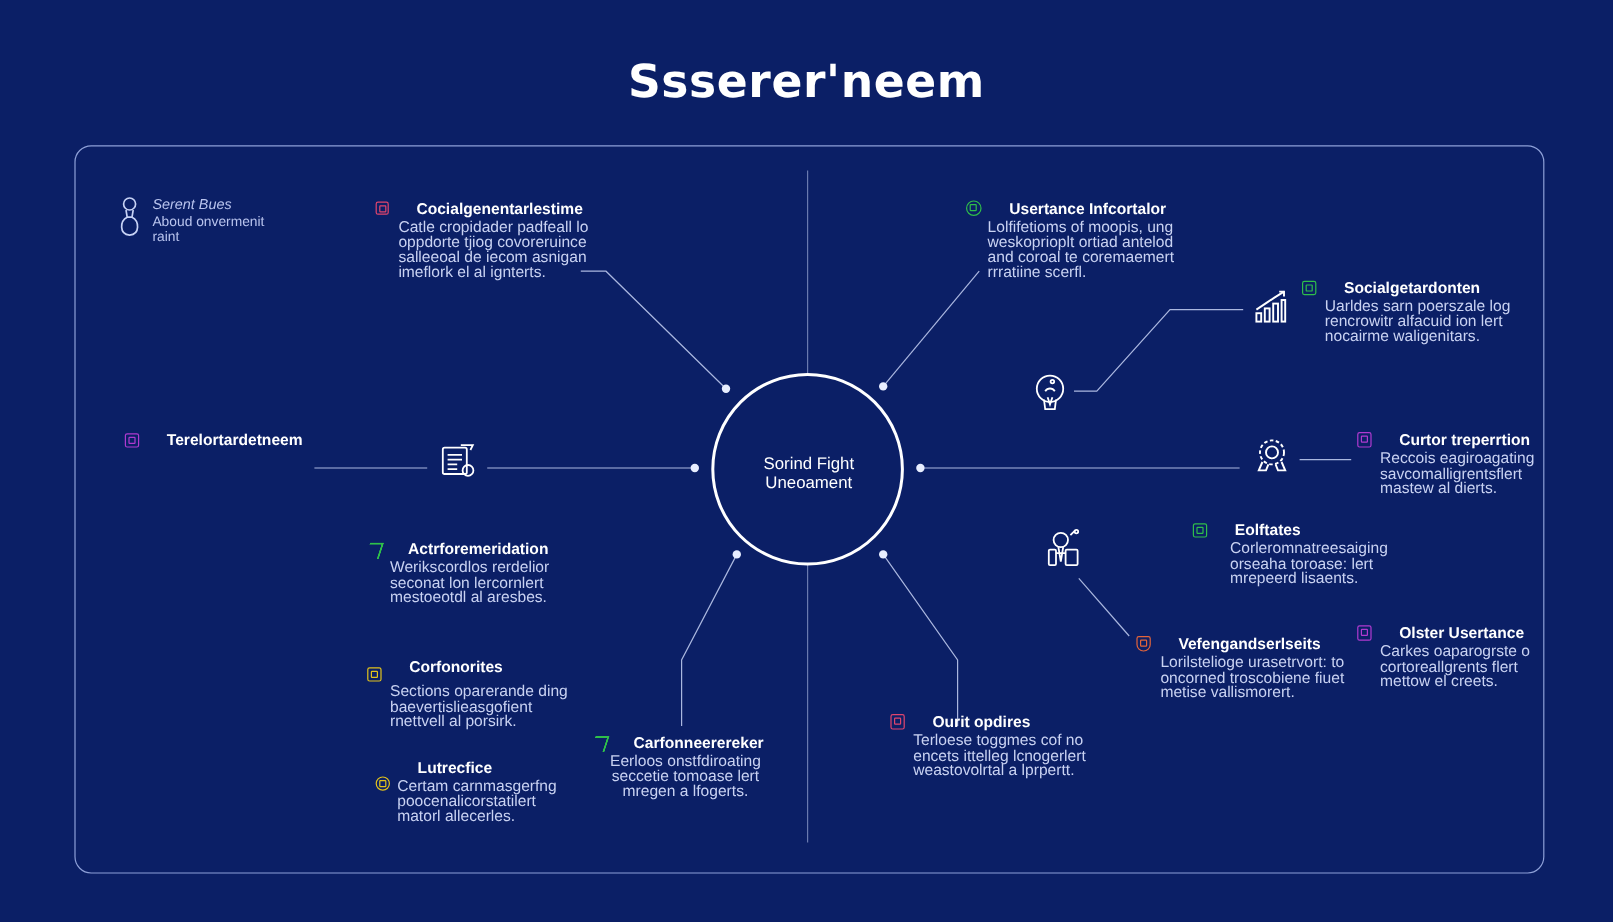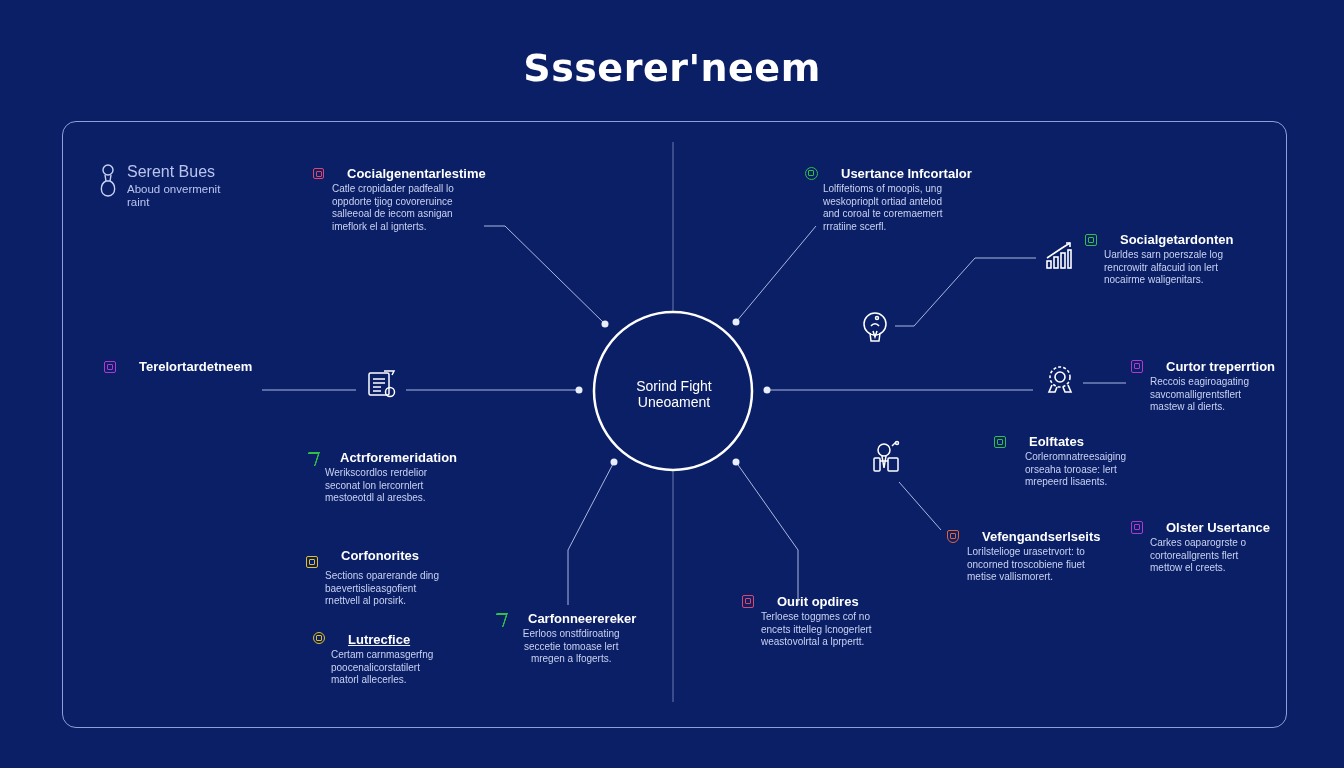--- a/index.html
+++ b/index.html
@@ -39,24 +39,24 @@
     .node .badge.round { border-radius: 50%; }
     .node .badge.seven { border: none; width: 11px; height: 12px; }
     .node .badge.seven::after {
       border: none; left: 0; top: 0; width: 10px; height: 12px;
       border-top: 2px solid currentColor; border-right: 2px solid currentColor;
       transform: skewX(-18deg);
     }
     .node .badge.shield { border-radius: 2px 2px 6px 6px; }
     .node .name { font-size: 13px; font-weight: 700; color: #ffffff; white-space: nowrap; }
     .node .desc {
-      font-size: 10px; line-height: 12.5px; color: #c9d2f2;
+      font-size: 13px; line-height: 12.5px; color: #c9d2f2;
       margin-top: 2px; white-space: pre-line;
     }
-    .plain .name { font-weight: 400; color: #b9c4ee; font-size: 16px; }
+    .plain .name { font-weight: 400; color: #b9c4ee; font-size: 12px; font-style: italic; }
     .plain .desc { color: #b9c4ee; font-size: 11.5px; line-height: 13px; }
     .icon { position: absolute; }
     .icon svg { display: block; }
   </style>
 </head>
 <body>
 
 <div class="title">Ssserer'neem</div>
 
 <div class="frame"></div>
@@ -257,21 +257,21 @@
   <div class="head">
     <span class="badge" style="color:#b03ad0; border-color:#b03ad0; width:12px; height:13px;"></span>
     <span class="name">Olster Usertance</span>
   </div>
   <div class="desc" style="margin-left:19px;">Carkes oaparogrste o
 cortoreallgrents flert
 mettow el creets.</div>
 </div>
 
 <div class="node" style="left:313px; top:632px;">
-  <div class="head" style="align-items:flex-start;text-decoration:underline;">
+  <div class="head" style="align-items:flex-end;">
     <span class="badge round" style="color:#e2c21c; border-color:#e2c21c; width:12px; height:12px; margin-bottom:-12px;"></span>
     <span class="name">Lutrecfice</span>
   </div>
   <div class="desc" style="margin-left:18px;">Certam carnmasgerfng
 poocenalicorstatilert
 matorl allecerles.</div>
 </div>
 
 <div class="node" style="left:494px; top:611px;">
   <div class="head">

